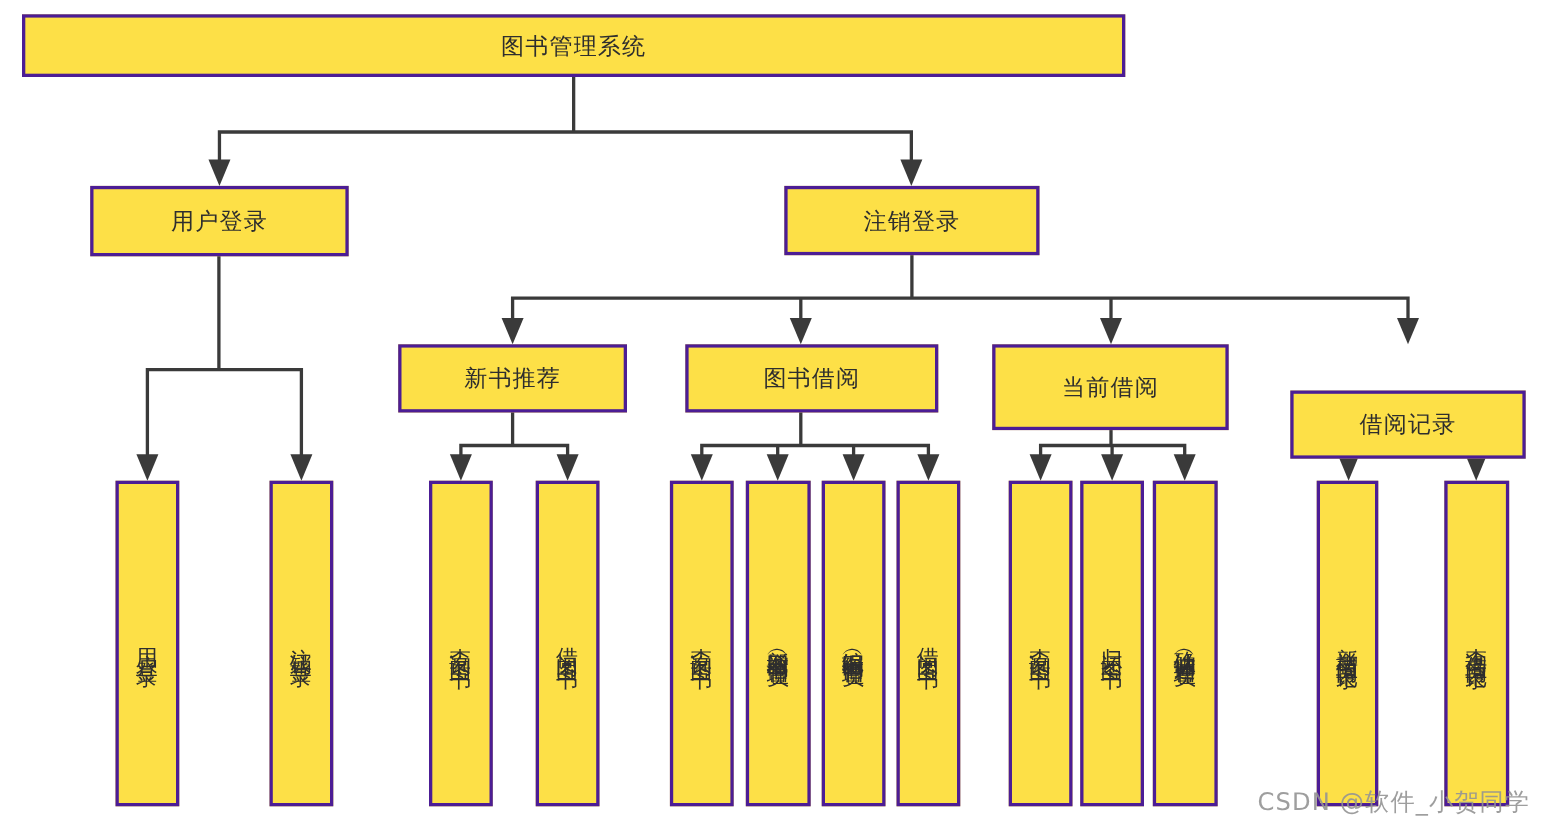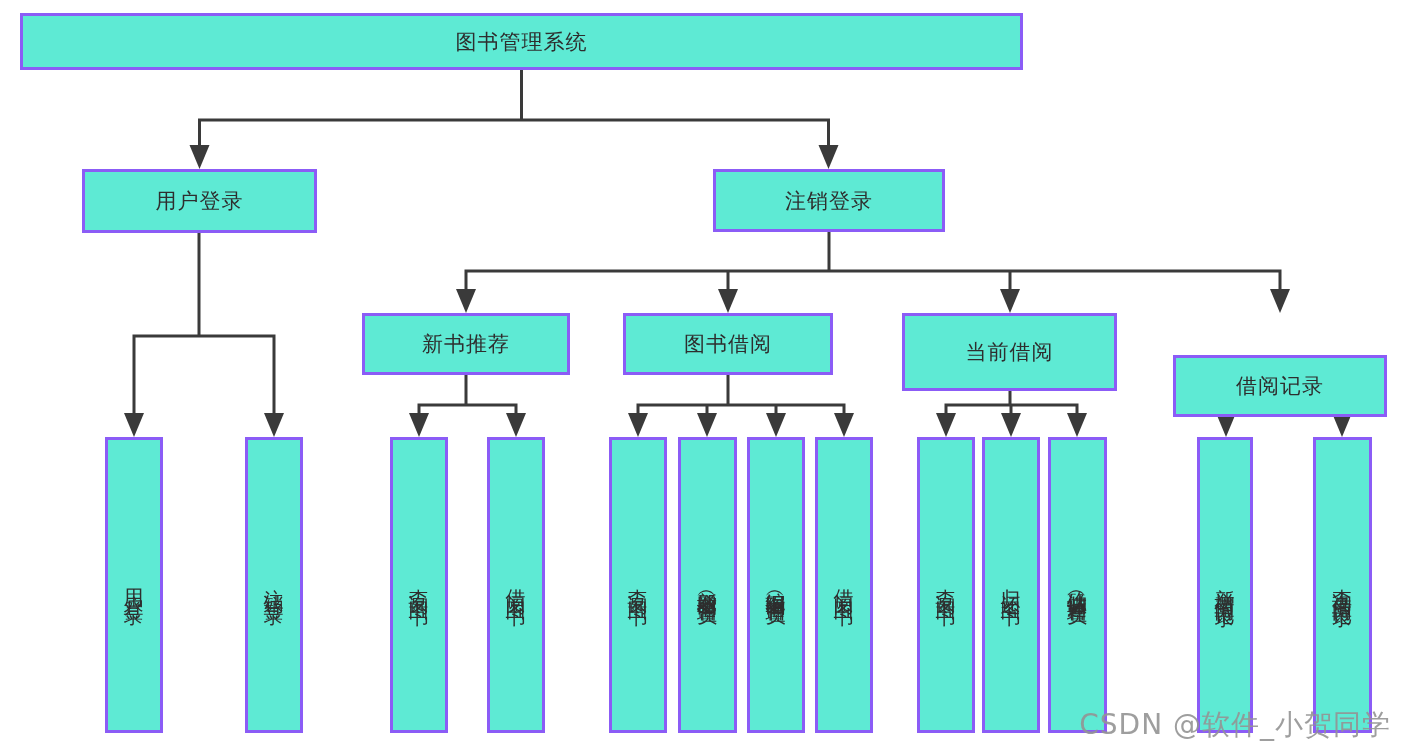--- a/index.html
+++ b/index.html
@@ -13,22 +13,22 @@
   }
   .connectors {
     position: absolute;
     left: 0; top: 0;
     width: 1405px; height: 747px;
     pointer-events: none;
   }
   .node {
     position: absolute;
     box-sizing: border-box;
-    border: 3px solid #8b5cf6;
-    background: #5eead4;
+    border: 3px solid #4c1d95;
+    background: #fde047;
     color: #2e2e2e;
     display: flex;
     align-items: center;
     justify-content: center;
     z-index: 2;
   }
   .node.h {
     font-size: 21px;
     letter-spacing: 1px;
     white-space: nowrap;
@@ -37,21 +37,21 @@
     font-size: 20px;
     writing-mode: vertical-rl;
     text-orientation: upright;
     letter-spacing: 6px;
     line-height: 1;
   }
   .watermark {
     position: absolute;
     right: 14px;
     bottom: 3px;
-    font-size: 28px;
+    font-size: 22px;
     color: rgba(148, 148, 148, 0.9);
     letter-spacing: 1px;
     z-index: 5;
     white-space: nowrap;
   }
 </style>
 </head>
 <body>
 
 <div class="canvas">
@@ -98,21 +98,21 @@
       <polygon points="1332,413 1352,413 1342,437"></polygon>
     </g>
   </svg>
 
   <div class="node h" style="left:20px; top:13px; width:1003px; height:57px;">图书管理系统</div>
 
   <div class="node h" style="left:82px; top:169px; width:235px; height:64px;">用户登录</div>
   <div class="node h" style="left:713px; top:169px; width:232px; height:63px;">注销登录</div>
 
   <div class="node h" style="left:362px; top:313px; width:208px; height:62px;">新书推荐</div>
-  <div class="node h" style="left:623px; top:313px; width:210px; height:62px;">图书借阅</div>
+  <div class="node h" style="left:623px; top:313px; width:230px; height:62px;">图书借阅</div>
   <div class="node h" style="left:902px; top:313px; width:215px; height:78px;">当前借阅</div>
   <div class="node h" style="left:1173px; top:313px; width:214px; height:62px;margin-top:42px;">借阅记录</div>
 
   <div class="node v" style="left:105px; top:437px; width:58px; height:296px;">用户登录</div>
   <div class="node v" style="left:245px; top:437px; width:58px; height:296px;">注销登录</div>
 
   <div class="node v" style="left:390px; top:437px; width:58px; height:296px;">查询图书</div>
   <div class="node v" style="left:487px; top:437px; width:58px; height:296px;">借阅图书</div>
 
   <div class="node v" style="left:609px; top:437px; width:58px; height:296px;">查询图书</div>

